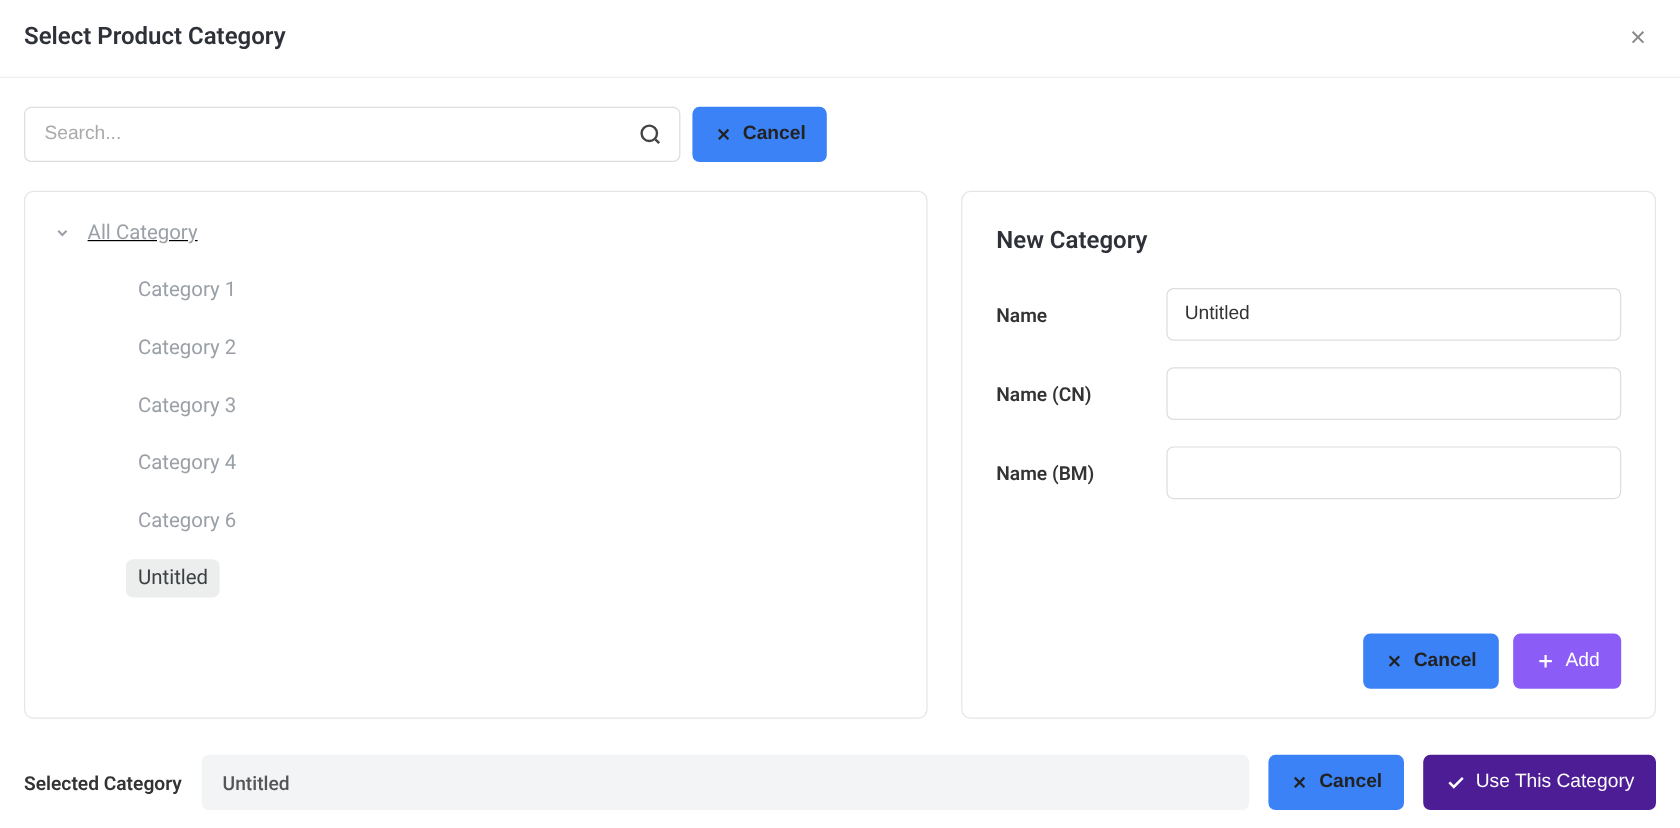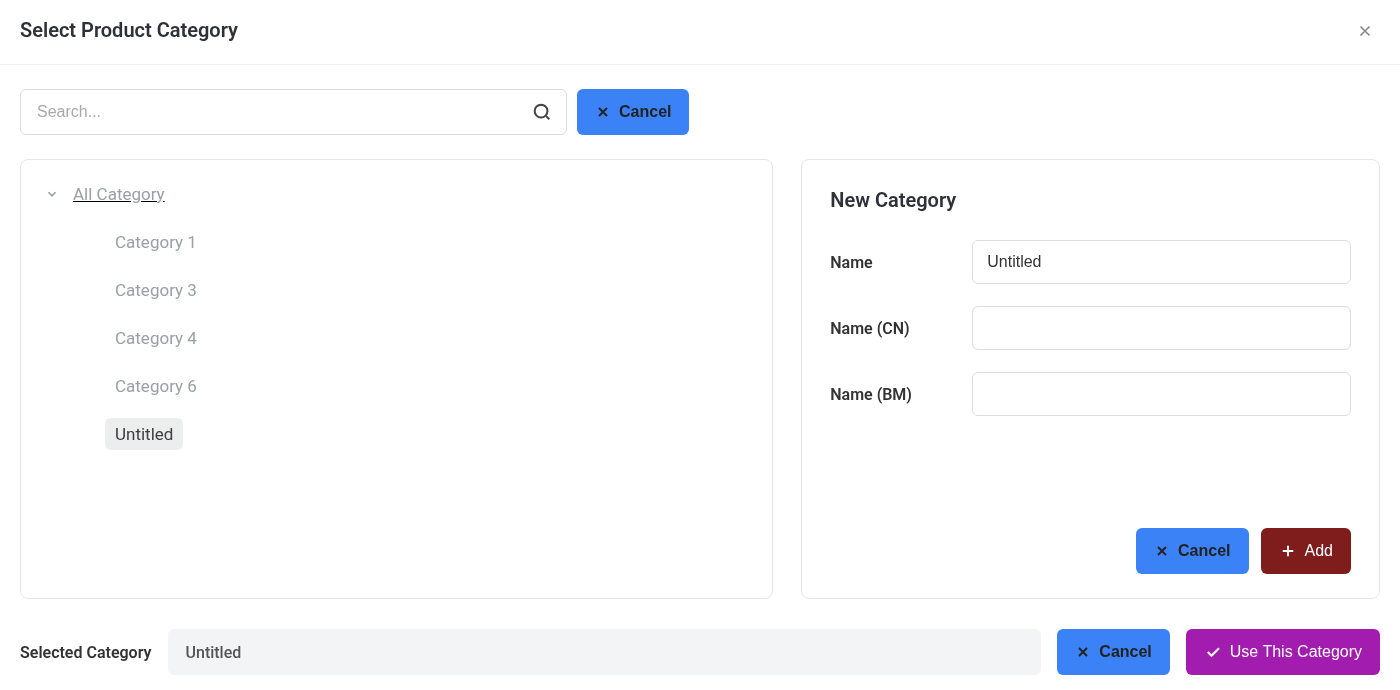--- a/index.html
+++ b/index.html
@@ -80,25 +80,25 @@
       cursor: pointer;
       font-size: 16px;
       font-weight: 500;
     }
     .btn-muted {
       background: #3b82f6;
       color: #222;
       font-weight: 600;
     }
     .btn-accent {
-      background: #7f1d1d;
+      background: #8b5cf6;
       color: #fff;
     }
     .btn-accent-light {
-      background: #a21caf;
+      background: #4c1d95;
       color: #fff;
       justify-content: flex-end;
     }
     .two-col {
       display: flex;
       gap: 28px;
       margin-bottom: 28px;
     }
     .tree-panel {
       width: 790px;
@@ -244,20 +244,21 @@
       <div class="tree-root">
         <span>
           <svg width="14" height="14" viewBox="0 0 24 24" fill="none" stroke="currentColor" stroke-width="3">
               <path d="M6 9l6 6 6-6"></path>
             </svg>
         </span>
         <span>All Category</span>
       </div>
       <div id="tree-children">
           <div class="tree-child"><span class="tree-label">Category 1</span></div>
+          <div class="tree-child"><span class="tree-label">Category 2</span></div>
           <div class="tree-child"><span class="tree-label">Category 3</span></div>
           <div class="tree-child"><span class="tree-label">Category 4</span></div>
           <div class="tree-child"><span class="tree-label">Category 6</span></div>
           <div class="tree-child"><span class="tree-label selected">Untitled</span></div>
         </div>
     </div>
 
     <div class="new-panel">
       <h2>New Category</h2>
       <div class="form-row">

